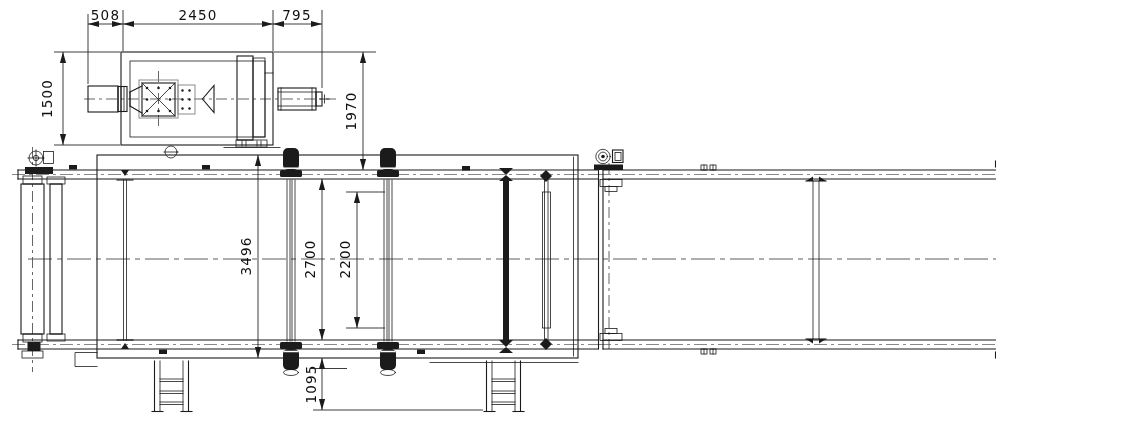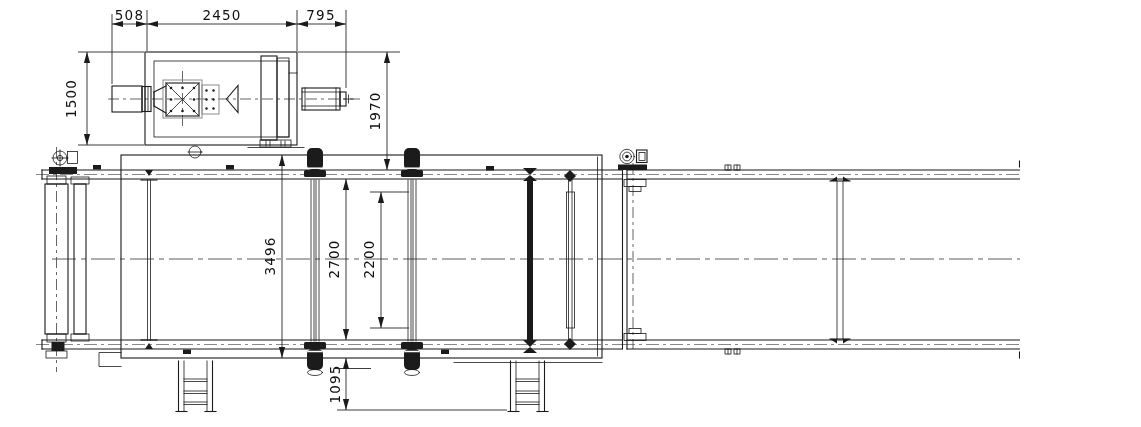--- a/index.html
+++ b/index.html
@@ -1,17 +1,17 @@
 <!DOCTYPE html>
 <html><head>
 <meta charset="utf-8">
 <style>
   html,body{margin:0;padding:0;background:#fff;}
   .stage{position:relative;width:996px;height:427px;background:#ffffff;overflow:hidden;
-         font-family:"DejaVu Sans","Liberation Sans",sans-serif;padding-left:24px;}
+         font-family:"DejaVu Sans","Liberation Sans",sans-serif;}
   svg{display:block}
   .s  {stroke:#1b1b1b;stroke-width:1.1;fill:none;stroke-linecap:square}
   .t  {stroke:#1b1b1b;stroke-width:0.8;fill:none;stroke-linecap:square}
   .g  {stroke:#8b8b8b;stroke-width:1;fill:none}
   .f  {fill:#1b1b1b;stroke:none}
   .w  {stroke:#ffffff;stroke-width:1.5;fill:none}
   .cl {stroke:#4a4a4a;stroke-width:0.9;fill:none;stroke-dasharray:24 5 5 5}
   .clr{stroke:#7a7a7a;stroke-width:0.9;fill:none;stroke-dasharray:13 4 3 4}
   .clv{stroke:#4a4a4a;stroke-width:0.85;fill:none;stroke-dasharray:11 4 3 4}
   .dim{stroke:#1b1b1b;stroke-width:0.85;fill:none}

